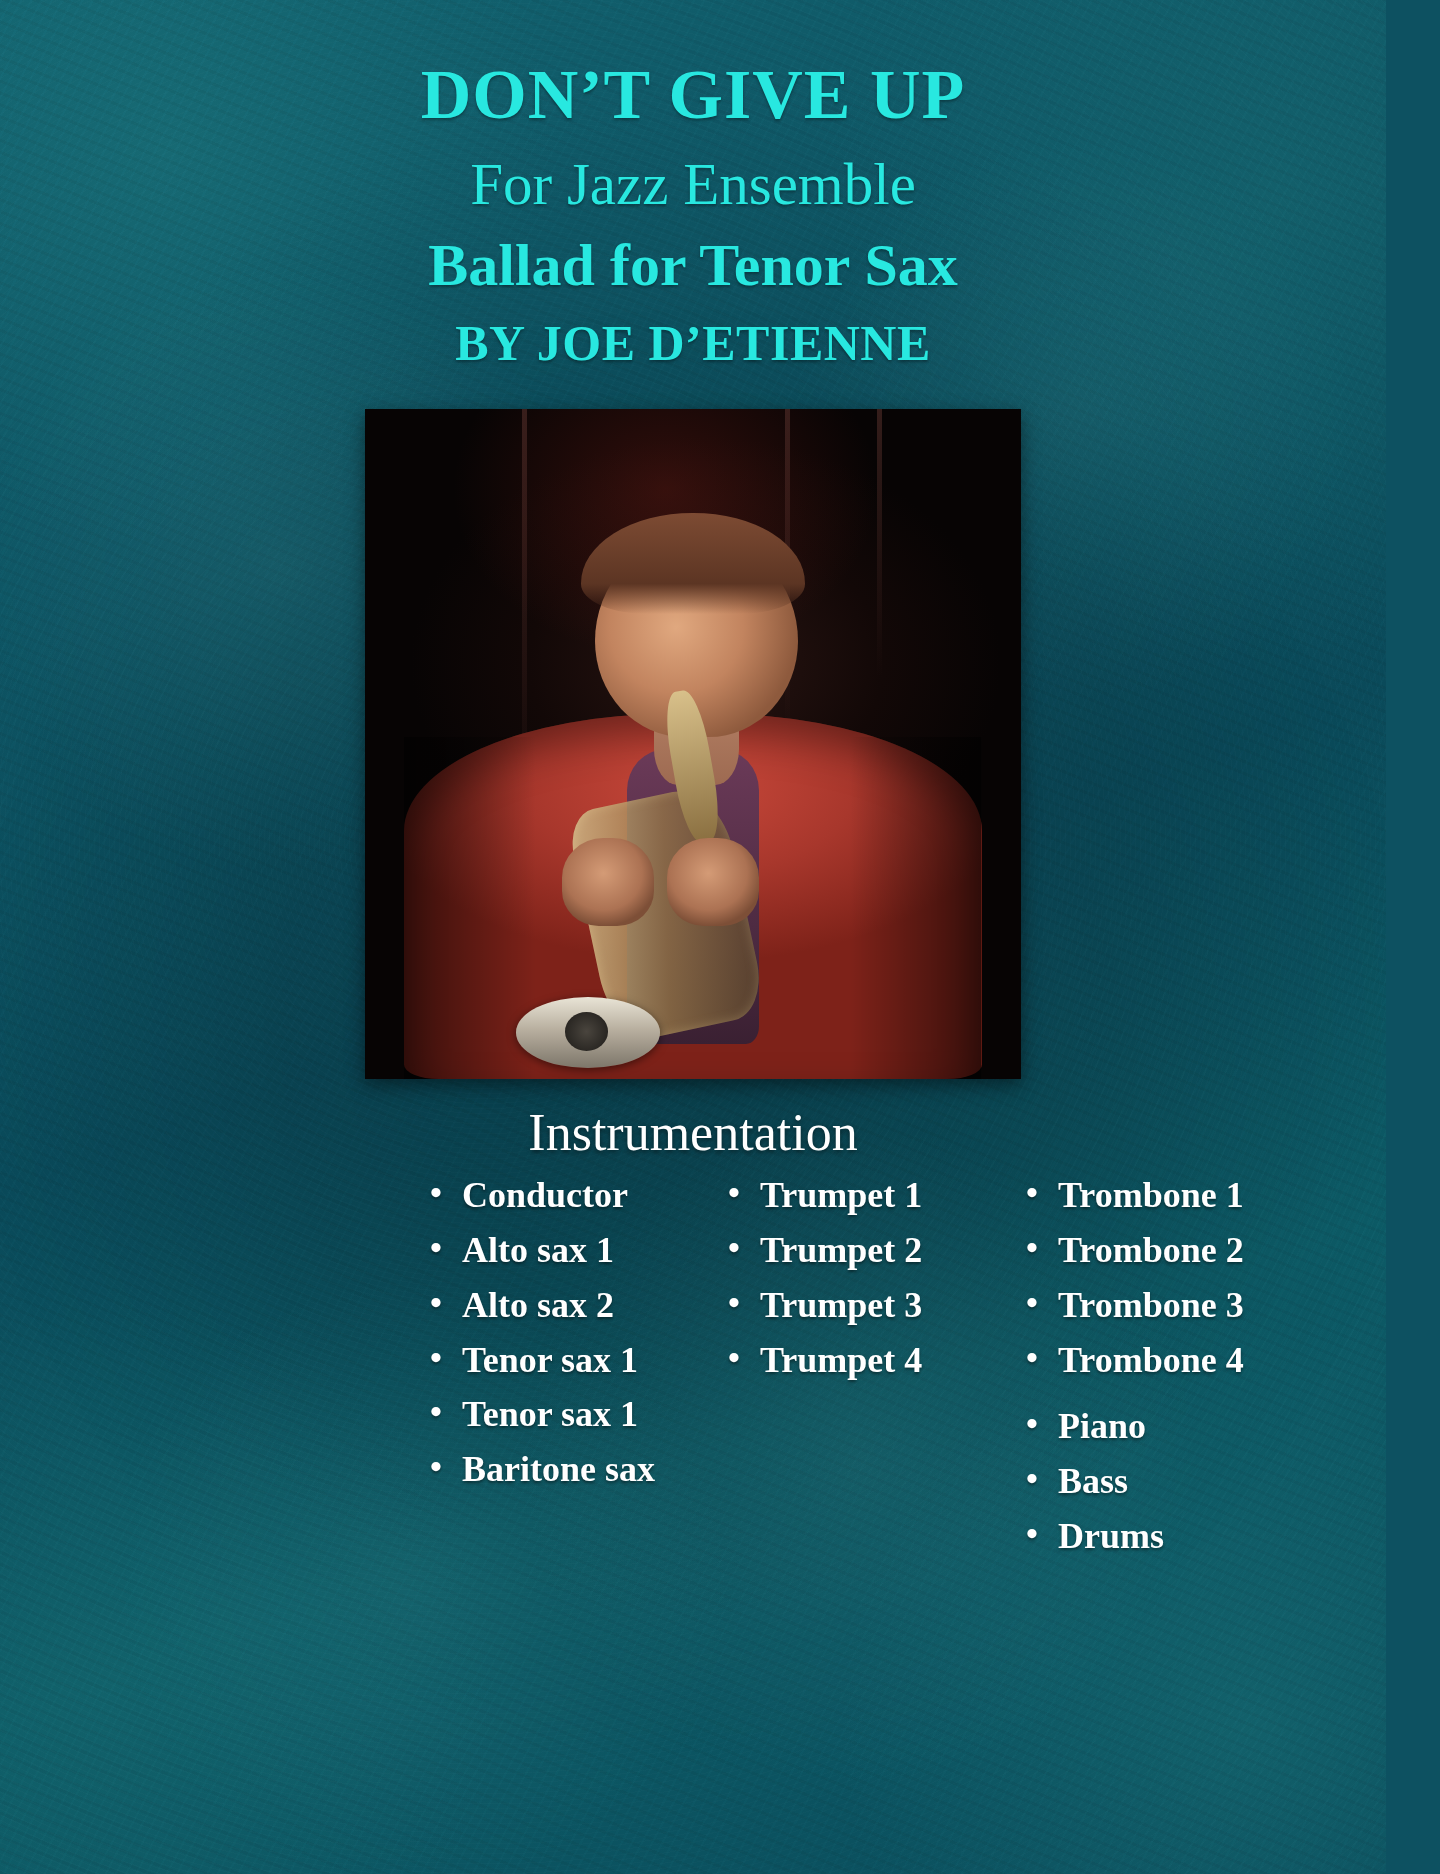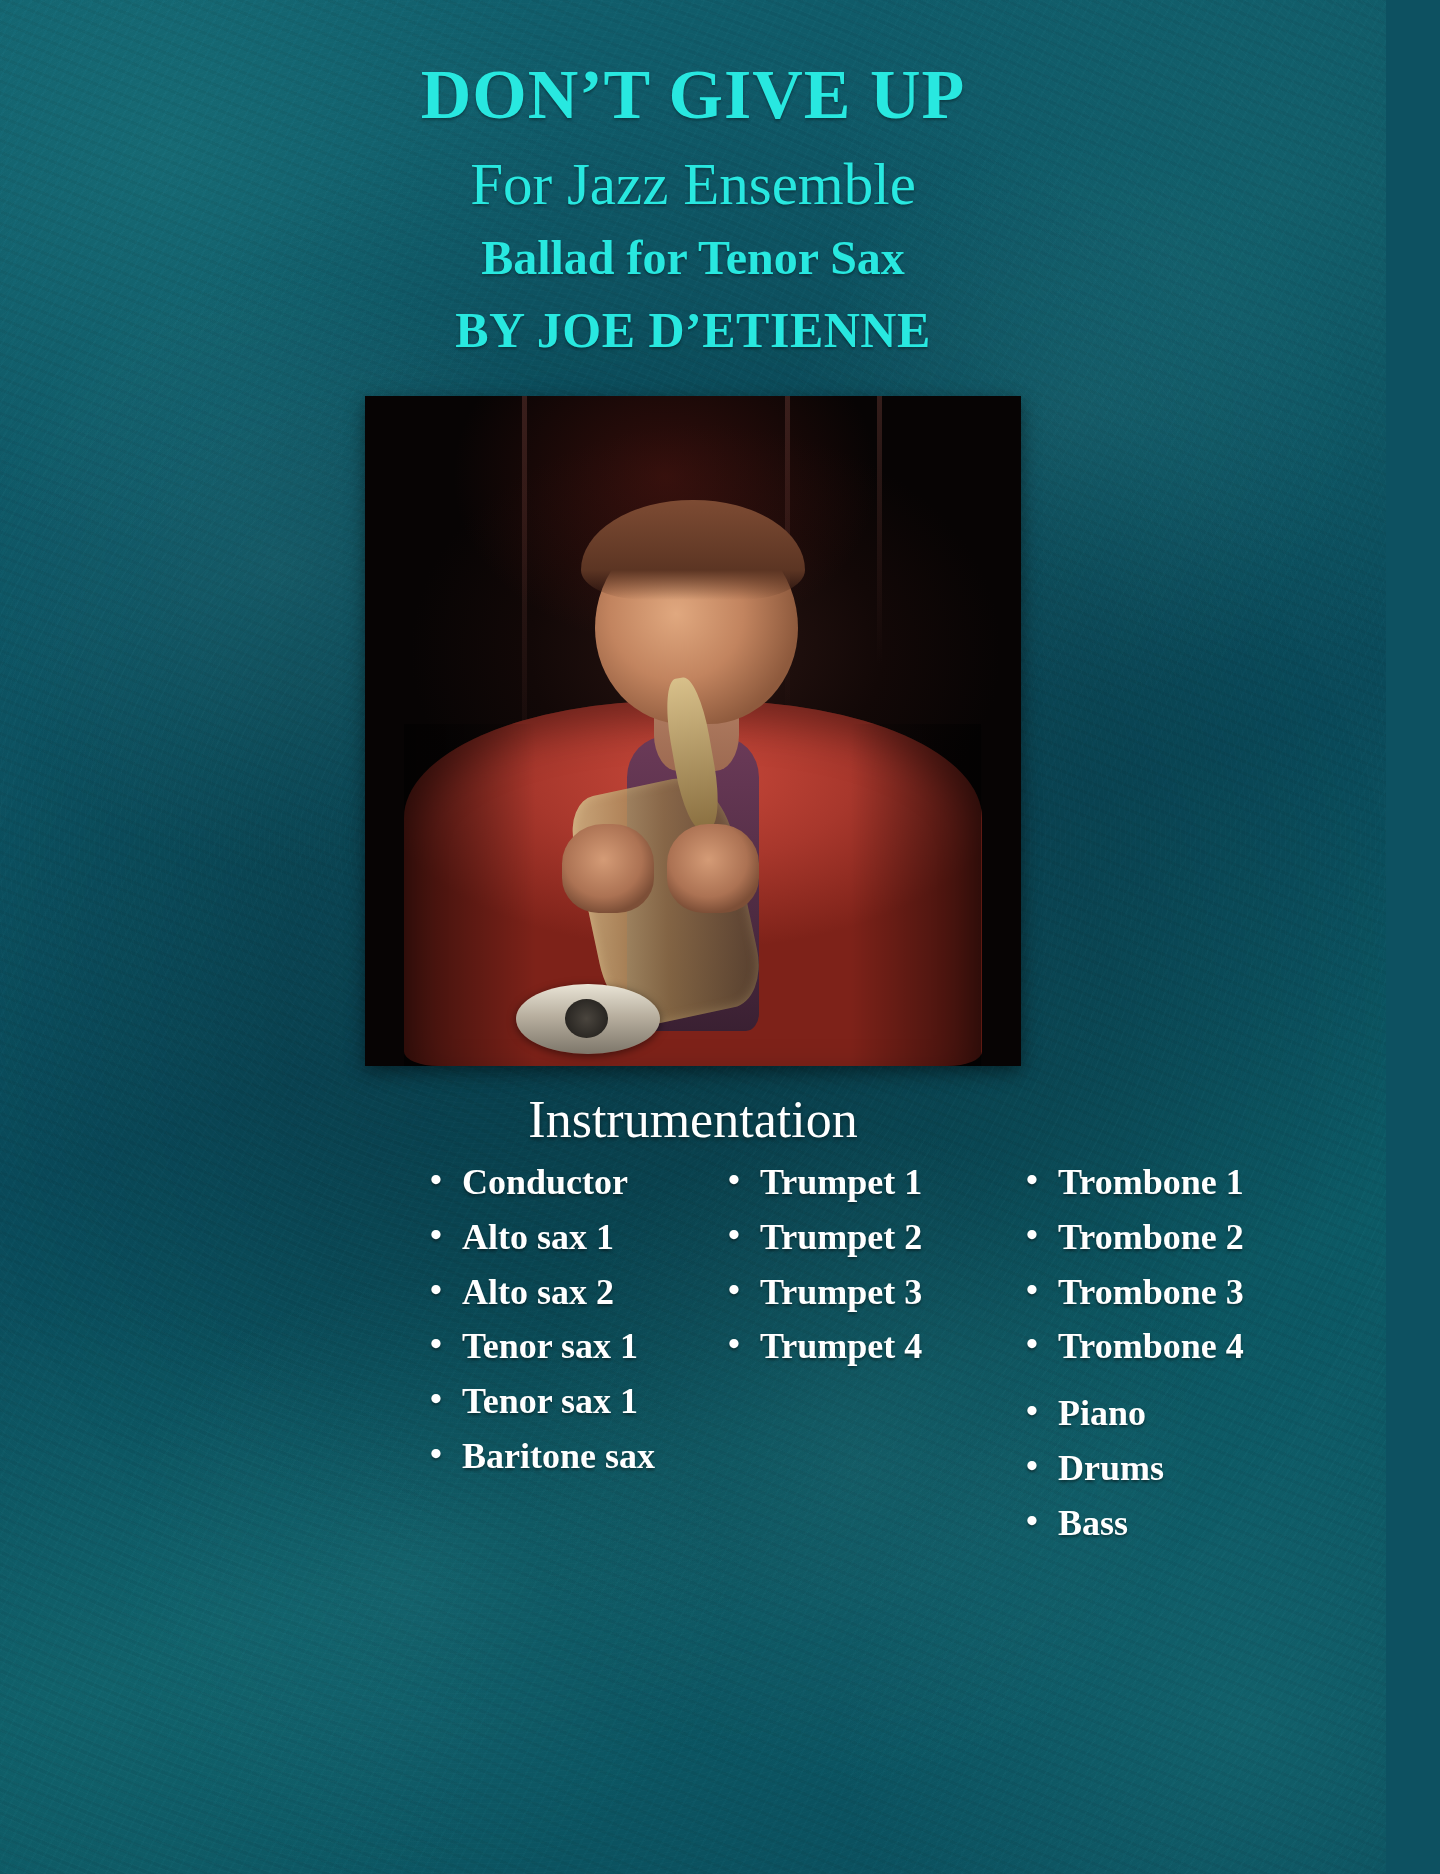--- a/index.html
+++ b/index.html
@@ -79,21 +79,21 @@
   .subtitle-1 {
     color: #28e8e0;
     font-size: 59px;
     font-weight: normal;
     line-height: 1.1;
     margin: 0 0 16px 0;
     text-shadow: 0 2px 3px rgba(0,0,0,0.35);
   }
   .subtitle-2 {
     color: #28e8e0;
-    font-size: 48px;
+    font-size: 60px;
     font-weight: bold;
     line-height: 1.1;
     margin: 0 0 18px 0;
     text-shadow: 0 2px 3px rgba(0,0,0,0.35);
   }
   .composer {
     color: #28e8e0;
     font-size: 50px;
     font-weight: bold;
     letter-spacing: 0.5px;
@@ -360,20 +360,20 @@
         </ul>
       </div>
 
       <div class="instr-col col-3">
         <ul>
           <li>Trombone 1</li>
           <li>Trombone 2</li>
           <li>Trombone 3</li>
           <li>Trombone 4</li>
           <li class="spaced">Piano</li>
+          <li>Bass</li>
           <li>Drums</li>
-          <li>Bass</li>
         </ul>
       </div>
     </div>
 
   </div>
 </div>
 
 </body></html>

